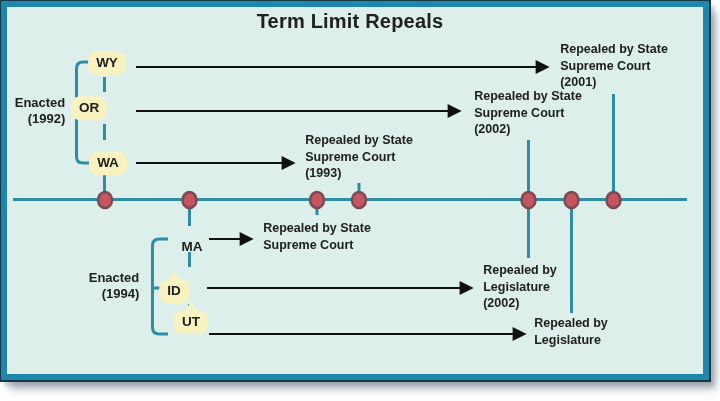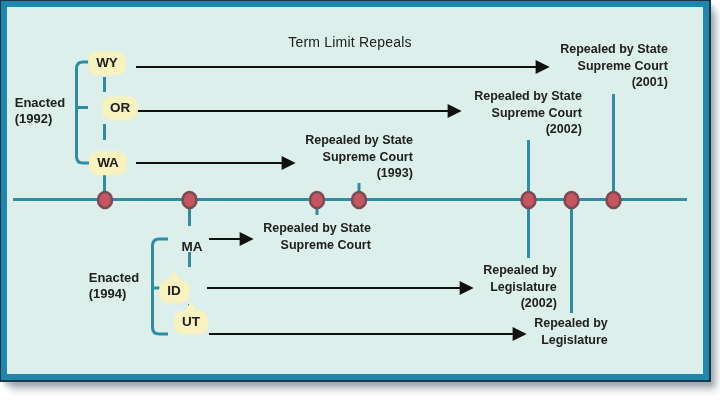--- a/index.html
+++ b/index.html
@@ -13,31 +13,31 @@
   .panel{position:absolute;left:0;top:0;width:710px;height:381px;background:var(--panel-bg);
     box-shadow:8px 10px 8px -2px rgba(120,130,142,.55), 4px 5px 4px rgba(120,130,142,.35);}
   .frame{position:absolute;inset:0;border:7px solid var(--frame-teal);
     outline:2px solid var(--frame-outline);outline-offset:-1px;pointer-events:none;z-index:6;}
   svg.lines{position:absolute;left:0;top:0;z-index:1;}
   .tl{stroke:var(--line);stroke-width:3;fill:none;stroke-linecap:butt;}
   .ar{stroke:var(--arrow);stroke-width:2;fill:none;marker-end:url(#ah);}
   #ah path{fill:var(--arrow);}
   .dot{fill:var(--dot);stroke:var(--dot-outline);stroke-width:2.5;}
   .title{position:absolute;left:350px;top:10px;transform:translateX(-50%);z-index:3;
-    font-size:14px;font-weight:normal;white-space:nowrap;letter-spacing:.2px;margin-top:24px;}
+    font-size:20px;font-weight:bold;white-space:nowrap;letter-spacing:.2px;}
   .state{position:absolute;transform:translate(-50%,-50%);z-index:3;font-size:13.5px;
     font-weight:bold;background:var(--label-yellow);padding:5px 8px;border-radius:9px;
     white-space:nowrap;line-height:1;}
   .state.nobg{background:transparent;padding:5px 4px;}
   .state.tail::before{content:"";position:absolute;top:-9px;left:50%;
     transform:translateX(-50%);width:0;height:0;border-left:6px solid transparent;
     border-right:6px solid transparent;border-bottom:10px solid var(--label-yellow);}
-  .enacted{position:absolute;transform:translateX(-50%);z-index:3;text-align:left;
+  .enacted{position:absolute;transform:translateX(-50%);z-index:3;text-align:right;
     font-size:13px;font-weight:bold;line-height:15.5px;white-space:nowrap;}
-  .repeal{position:absolute;transform:translateX(-50%);z-index:3;text-align:right;
+  .repeal{position:absolute;transform:translateX(-50%);z-index:3;text-align:left;
     font-size:12.5px;font-weight:bold;line-height:16.5px;white-space:nowrap;}
 </style>
 </head>
 <body>
 
 <div class="stage">
   <div class="panel">
 
     <svg class="lines" width="710" height="381" viewBox="0 0 710 381">
       <defs>
@@ -83,21 +83,21 @@
     <div class="enacted" style="left:40px;top:95px">
       <div>Enacted</div>
       <div>(1992)</div>
     </div>
     <div class="enacted" style="left:114px;top:270px">
       <div>Enacted</div>
       <div>(1994)</div>
     </div>
 
     <div class="state" style="left:107px;top:63px">WY</div>
-    <div class="state" style="left:120px;top:108px">OR</div>
+    <div class="state" style="left:89px;top:108px">OR</div>
     <div class="state" style="left:108px;top:163px">WA</div>
     <div class="state nobg" style="left:192px;top:247px">MA</div>
     <div class="state tail" style="left:174px;top:291px">ID</div>
     <div class="state tail" style="left:191px;top:322px">UT</div>
 
     <div class="repeal" style="left:614px;top:41px">
       <div>Repealed by State</div>
       <div>Supreme Court</div>
       <div>(2001)</div>
     </div>

